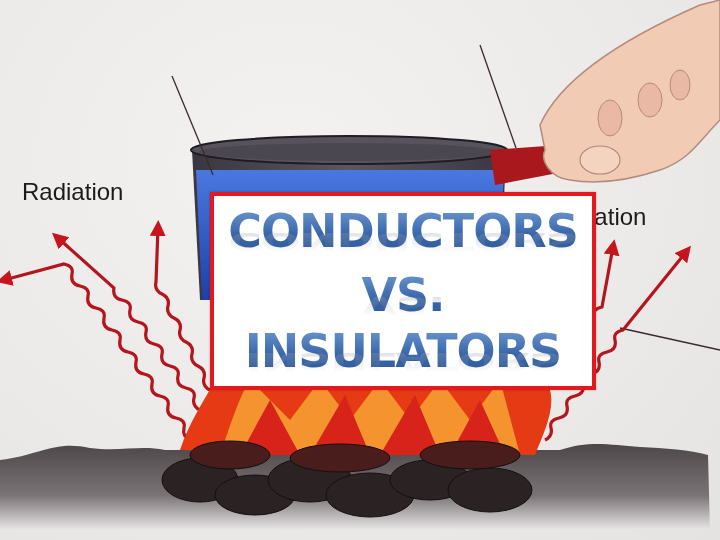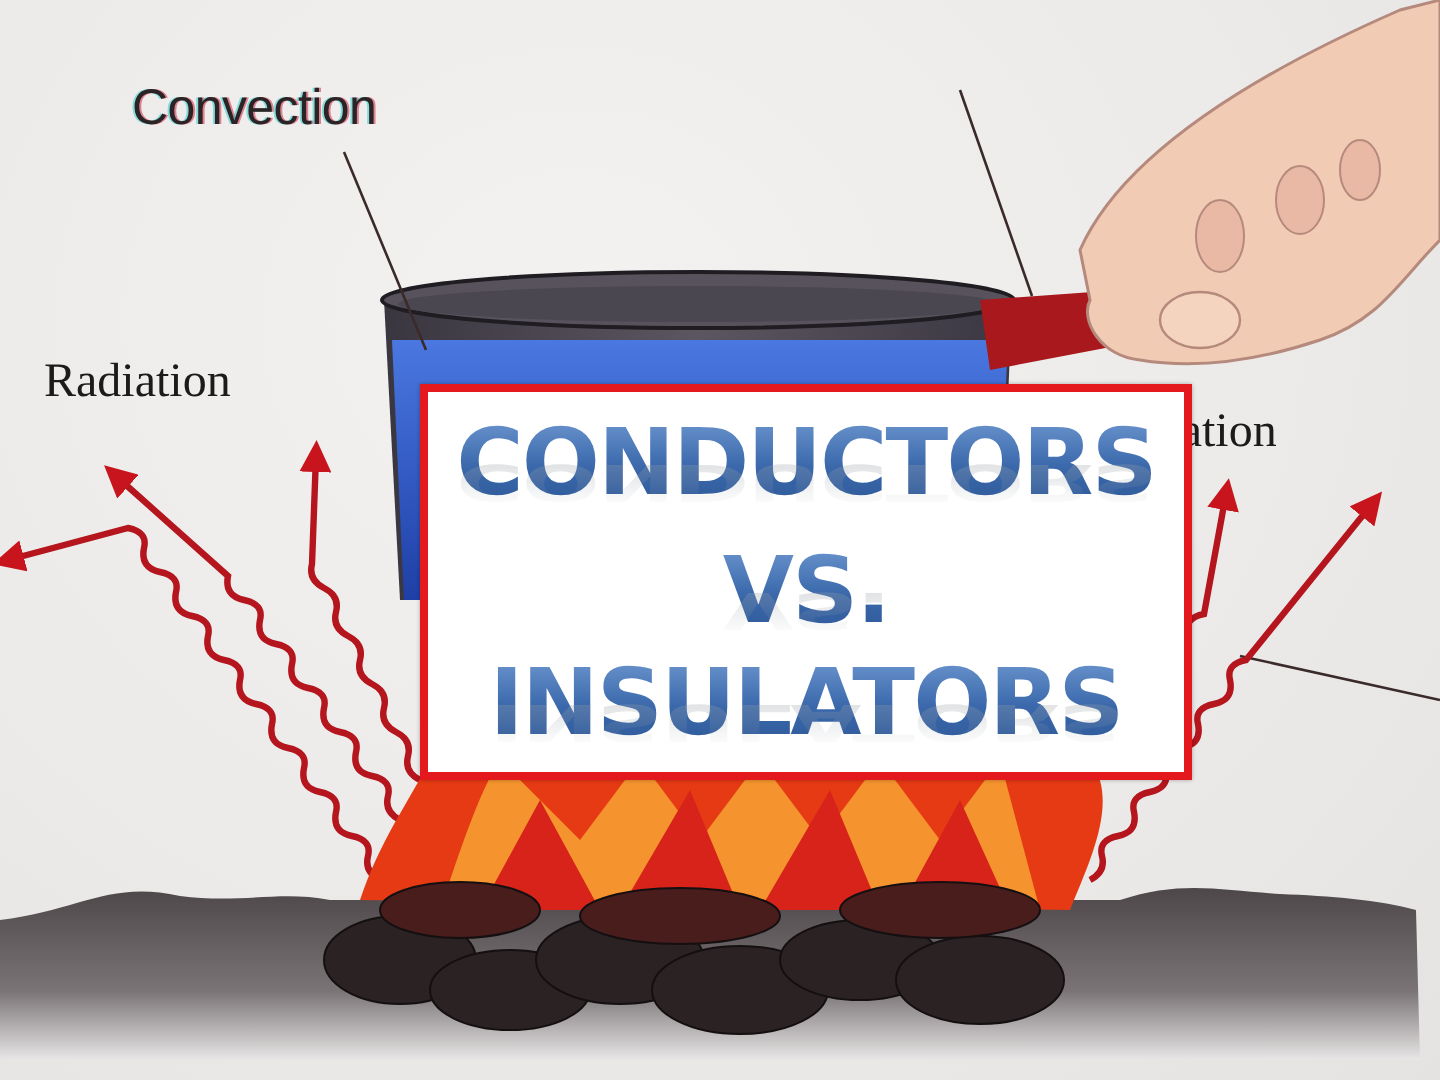--- a/index.html
+++ b/index.html
@@ -3,21 +3,21 @@
 <meta charset="utf-8">
 <style>
   html, body { margin:0; padding:0; }
   body { width:720px; height:540px; overflow:hidden; background:#ecebea; font-family:"Liberation Sans", sans-serif; }
   .slide { position:relative; width:720px; height:540px; overflow:hidden;
     background: radial-gradient(ellipse at 40% 30%, #f3f2f1 0%, #ebeae9 60%, #e4e3e2 100%); }
   .art { position:absolute; left:0; top:0; width:720px; height:540px; }
   .label { position:absolute; color:#2b2324; white-space:nowrap; }
   .label.sans { font-family:"Liberation Sans", sans-serif; font-size:25px; letter-spacing:-0.3px;
      text-shadow:-1px 0 0 rgba(0,200,200,0.45), 1px 0 0 rgba(200,0,40,0.45); }
-  .label.serif { font-family:Liberation Serif, serif; font-size:24px; color:#1c1a1a; }
+  .label.serif { font-family:Liberation Sans, sans-serif; font-size:24px; color:#1c1a1a; }
   .title-box { position:absolute; left:210px; top:192px; width:386px; height:198px;
      background:#fff; border:4px solid #e3191e; box-sizing:border-box; box-shadow:0 0 2px rgba(0,0,0,0.3); }
   .title-line { position:absolute; left:0; width:100%; text-align:center;
      font-family:"DejaVu Sans", sans-serif; font-weight:bold; font-size:46px; line-height:46px;
      color:#3e6db0; letter-spacing:-1px;
      background:linear-gradient(180deg,#6d97cf 0%,#3a68ab 55%,#2f5a99 100%);
      -webkit-background-clip:text; background-clip:text; -webkit-text-fill-color:transparent; }
   .reflect { position:absolute; left:0; width:100%; text-align:center;
      font-family:"DejaVu Sans", sans-serif; font-weight:bold; font-size:46px; line-height:46px;
      letter-spacing:-1px; color:#9aa0a8; opacity:0.35; transform:scaleY(-0.55); transform-origin:top;
@@ -101,21 +101,20 @@
       <ellipse cx="310" cy="480" rx="42" ry="22"></ellipse>
       <ellipse cx="370" cy="495" rx="44" ry="22"></ellipse>
       <ellipse cx="430" cy="480" rx="40" ry="20"></ellipse>
       <ellipse cx="490" cy="490" rx="42" ry="22"></ellipse>
       <ellipse cx="230" cy="455" rx="40" ry="14" fill="#4a1d1d"></ellipse>
       <ellipse cx="340" cy="458" rx="50" ry="14" fill="#4a1d1d"></ellipse>
       <ellipse cx="470" cy="455" rx="50" ry="14" fill="#4a1d1d"></ellipse>
     </g>
   </svg>
 
-  <span class="label sans" style="left:66px;top:40px;">Convection</span>
   <span class="label serif" style="left:22px;top:178px;">Radiation</span>
   <span class="label serif" style="left:545px;top:203px;">Radiation</span>
 
   <div class="title-box">
     <div class="title-line" style="top:12px;">CONDUCTORS</div>
     <div class="reflect" style="top:58px;">CONDUCTORS</div>
     <div class="title-line" style="top:76px;">VS.</div>
     <div class="reflect" style="top:122px;">VS.</div>
     <div class="title-line" style="top:132px;">INSULATORS</div>
     <div class="reflect" style="top:178px;">INSULATORS</div>

